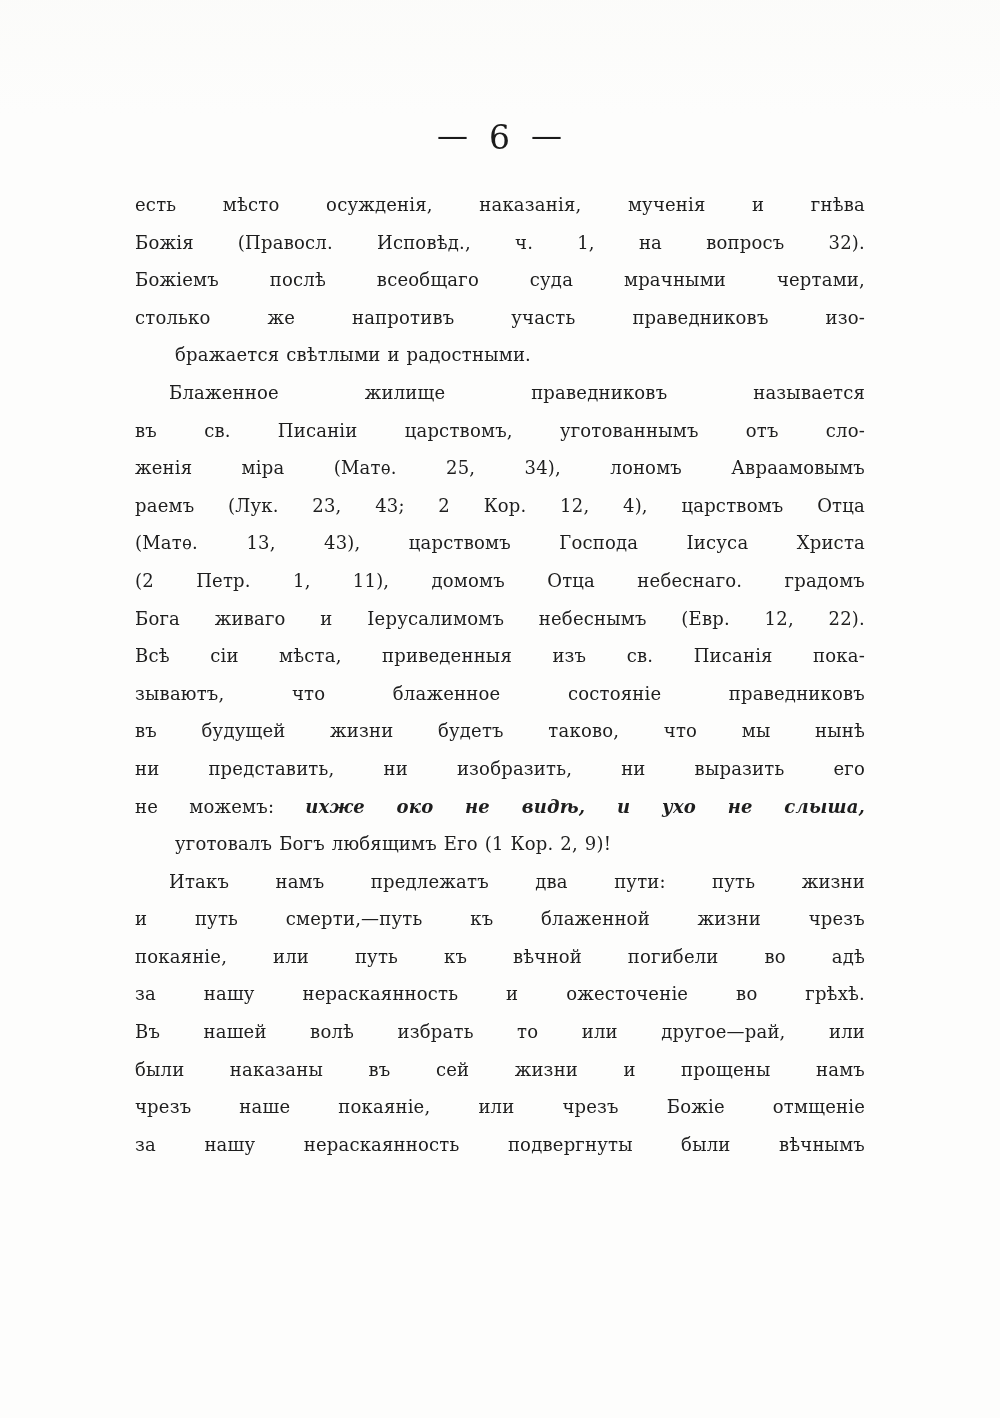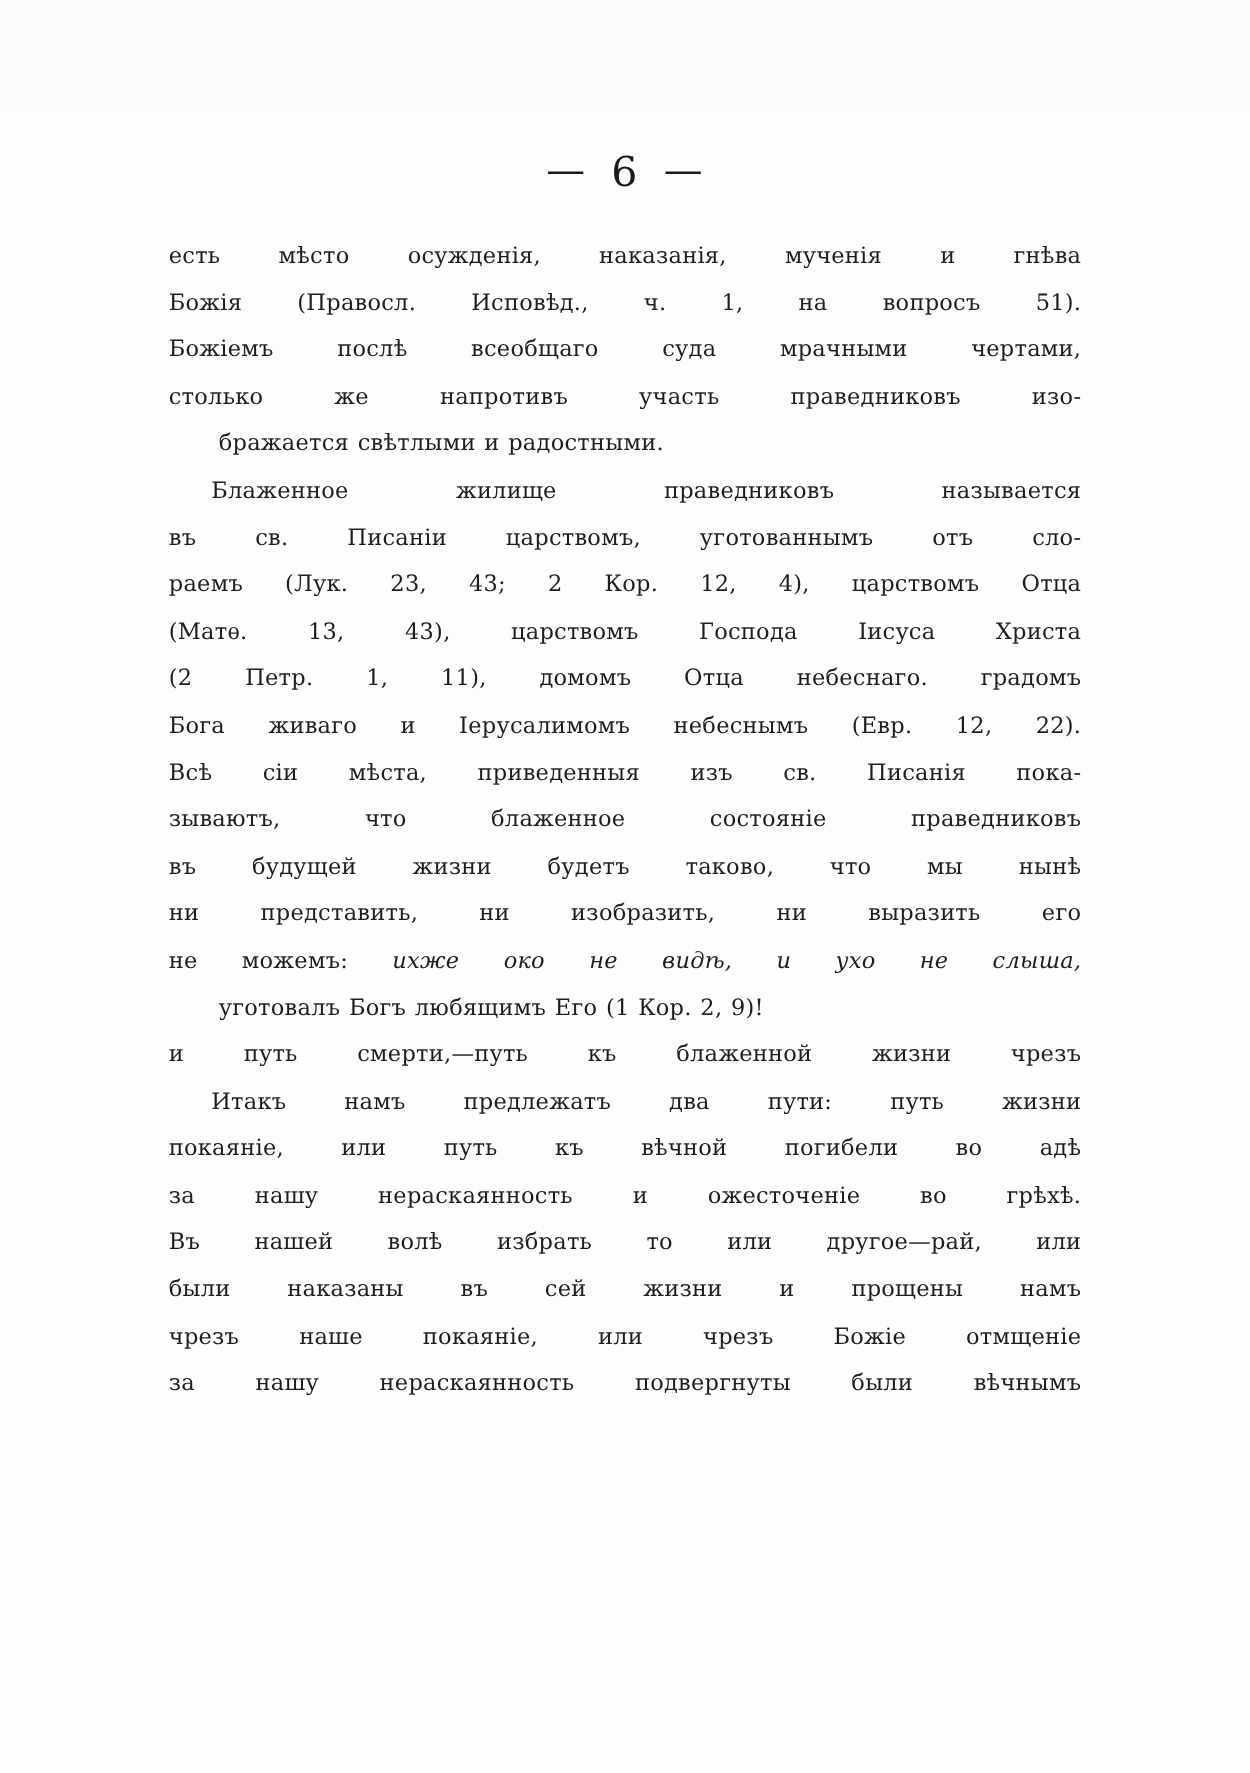--- a/index.html
+++ b/index.html
@@ -68,58 +68,60 @@
   }
   .line:not(.j) {
     text-align-last: left;
     margin-left: 40px;
   }
   .line.indent {
     padding-left: 34px;
   }
   .seg.italic {
     font-style: italic;
+    font-weight: bold;
   }
 </style>
 </head>
 <body>
 
 <div class="page">
 
   <div class="page-header">
     <span class="dash">—</span><span class="num">6</span><span class="dash">—</span>
   </div>
 
   <div class="text-block">
       <div class="paragraph">
         <div class="line j"><span class="seg">есть мѣсто осужденія, наказанія, мученія и гнѣва</span></div>
-        <div class="line j"><span class="seg">Божія (Правосл. Исповѣд., ч. 1, на вопросъ 51).</span></div>
+        <div class="line j"><span class="seg">Божія (Правосл. Исповѣд., ч. 1, на вопросъ 32).</span></div>
       </div>
       <div class="paragraph">
         <div class="line j"><span class="seg">Божіемъ послѣ всеобщаго суда мрачными чертами,</span></div>
         <div class="line j"><span class="seg">столько же напротивъ участь праведниковъ изо-</span></div>
         <div class="line"><span class="seg">бражается свѣтлыми и радостными.</span></div>
       </div>
       <div class="paragraph">
         <div class="line j indent"><span class="seg">Блаженное жилище праведниковъ называется</span></div>
         <div class="line j"><span class="seg">въ св. Писаніи царствомъ, уготованнымъ отъ сло-</span></div>
+        <div class="line j"><span class="seg">женія міра (Матѳ. 25, 34), лономъ Авраамовымъ</span></div>
         <div class="line j"><span class="seg">раемъ (Лук. 23, 43; 2 Кор. 12, 4), царствомъ Отца</span></div>
         <div class="line j"><span class="seg">(Матѳ. 13, 43), царствомъ Господа Іисуса Христа</span></div>
         <div class="line j"><span class="seg">(2 Петр. 1, 11), домомъ Отца небеснаго. градомъ</span></div>
         <div class="line j"><span class="seg">Бога живаго и Іерусалимомъ небеснымъ (Евр. 12, 22).</span></div>
         <div class="line j"><span class="seg">Всѣ сіи мѣста, приведенныя изъ св. Писанія пока-</span></div>
         <div class="line j"><span class="seg">зываютъ, что блаженное состояніе праведниковъ</span></div>
         <div class="line j"><span class="seg">въ будущей жизни будетъ таково, что мы нынѣ</span></div>
         <div class="line j"><span class="seg">ни представить, ни изобразить, ни выразить его</span></div>
         <div class="line j"><span class="seg">не можемъ: </span><span class="seg italic">ихже око не видѣ, и ухо не слыша,</span></div>
         <div class="line"><span class="seg">уготовалъ Богъ любящимъ Его (1 Кор. 2, 9)!</span></div>
       </div>
       <div class="paragraph">
+        <div class="line j indent"><span class="seg">Итакъ намъ предлежатъ два пути: путь жизни</span></div>
         <div class="line j"><span class="seg">и путь смерти,—путь къ блаженной жизни чрезъ</span></div>
-        <div class="line j indent"><span class="seg">Итакъ намъ предлежатъ два пути: путь жизни</span></div>
         <div class="line j"><span class="seg">покаяніе, или путь къ вѣчной погибели во адѣ</span></div>
         <div class="line j"><span class="seg">за нашу нераскаянность и ожесточеніе во грѣхѣ.</span></div>
         <div class="line j"><span class="seg">Въ нашей волѣ избрать то или другое—рай, или</span></div>
         <div class="line j"><span class="seg">были наказаны въ сей жизни и прощены намъ</span></div>
         <div class="line j"><span class="seg">чрезъ наше покаяніе, или чрезъ Божіе отмщеніе</span></div>
         <div class="line j"><span class="seg">за нашу нераскаянность подвергнуты были вѣчнымъ</span></div>
       </div>
     </div>
 
 </div>

